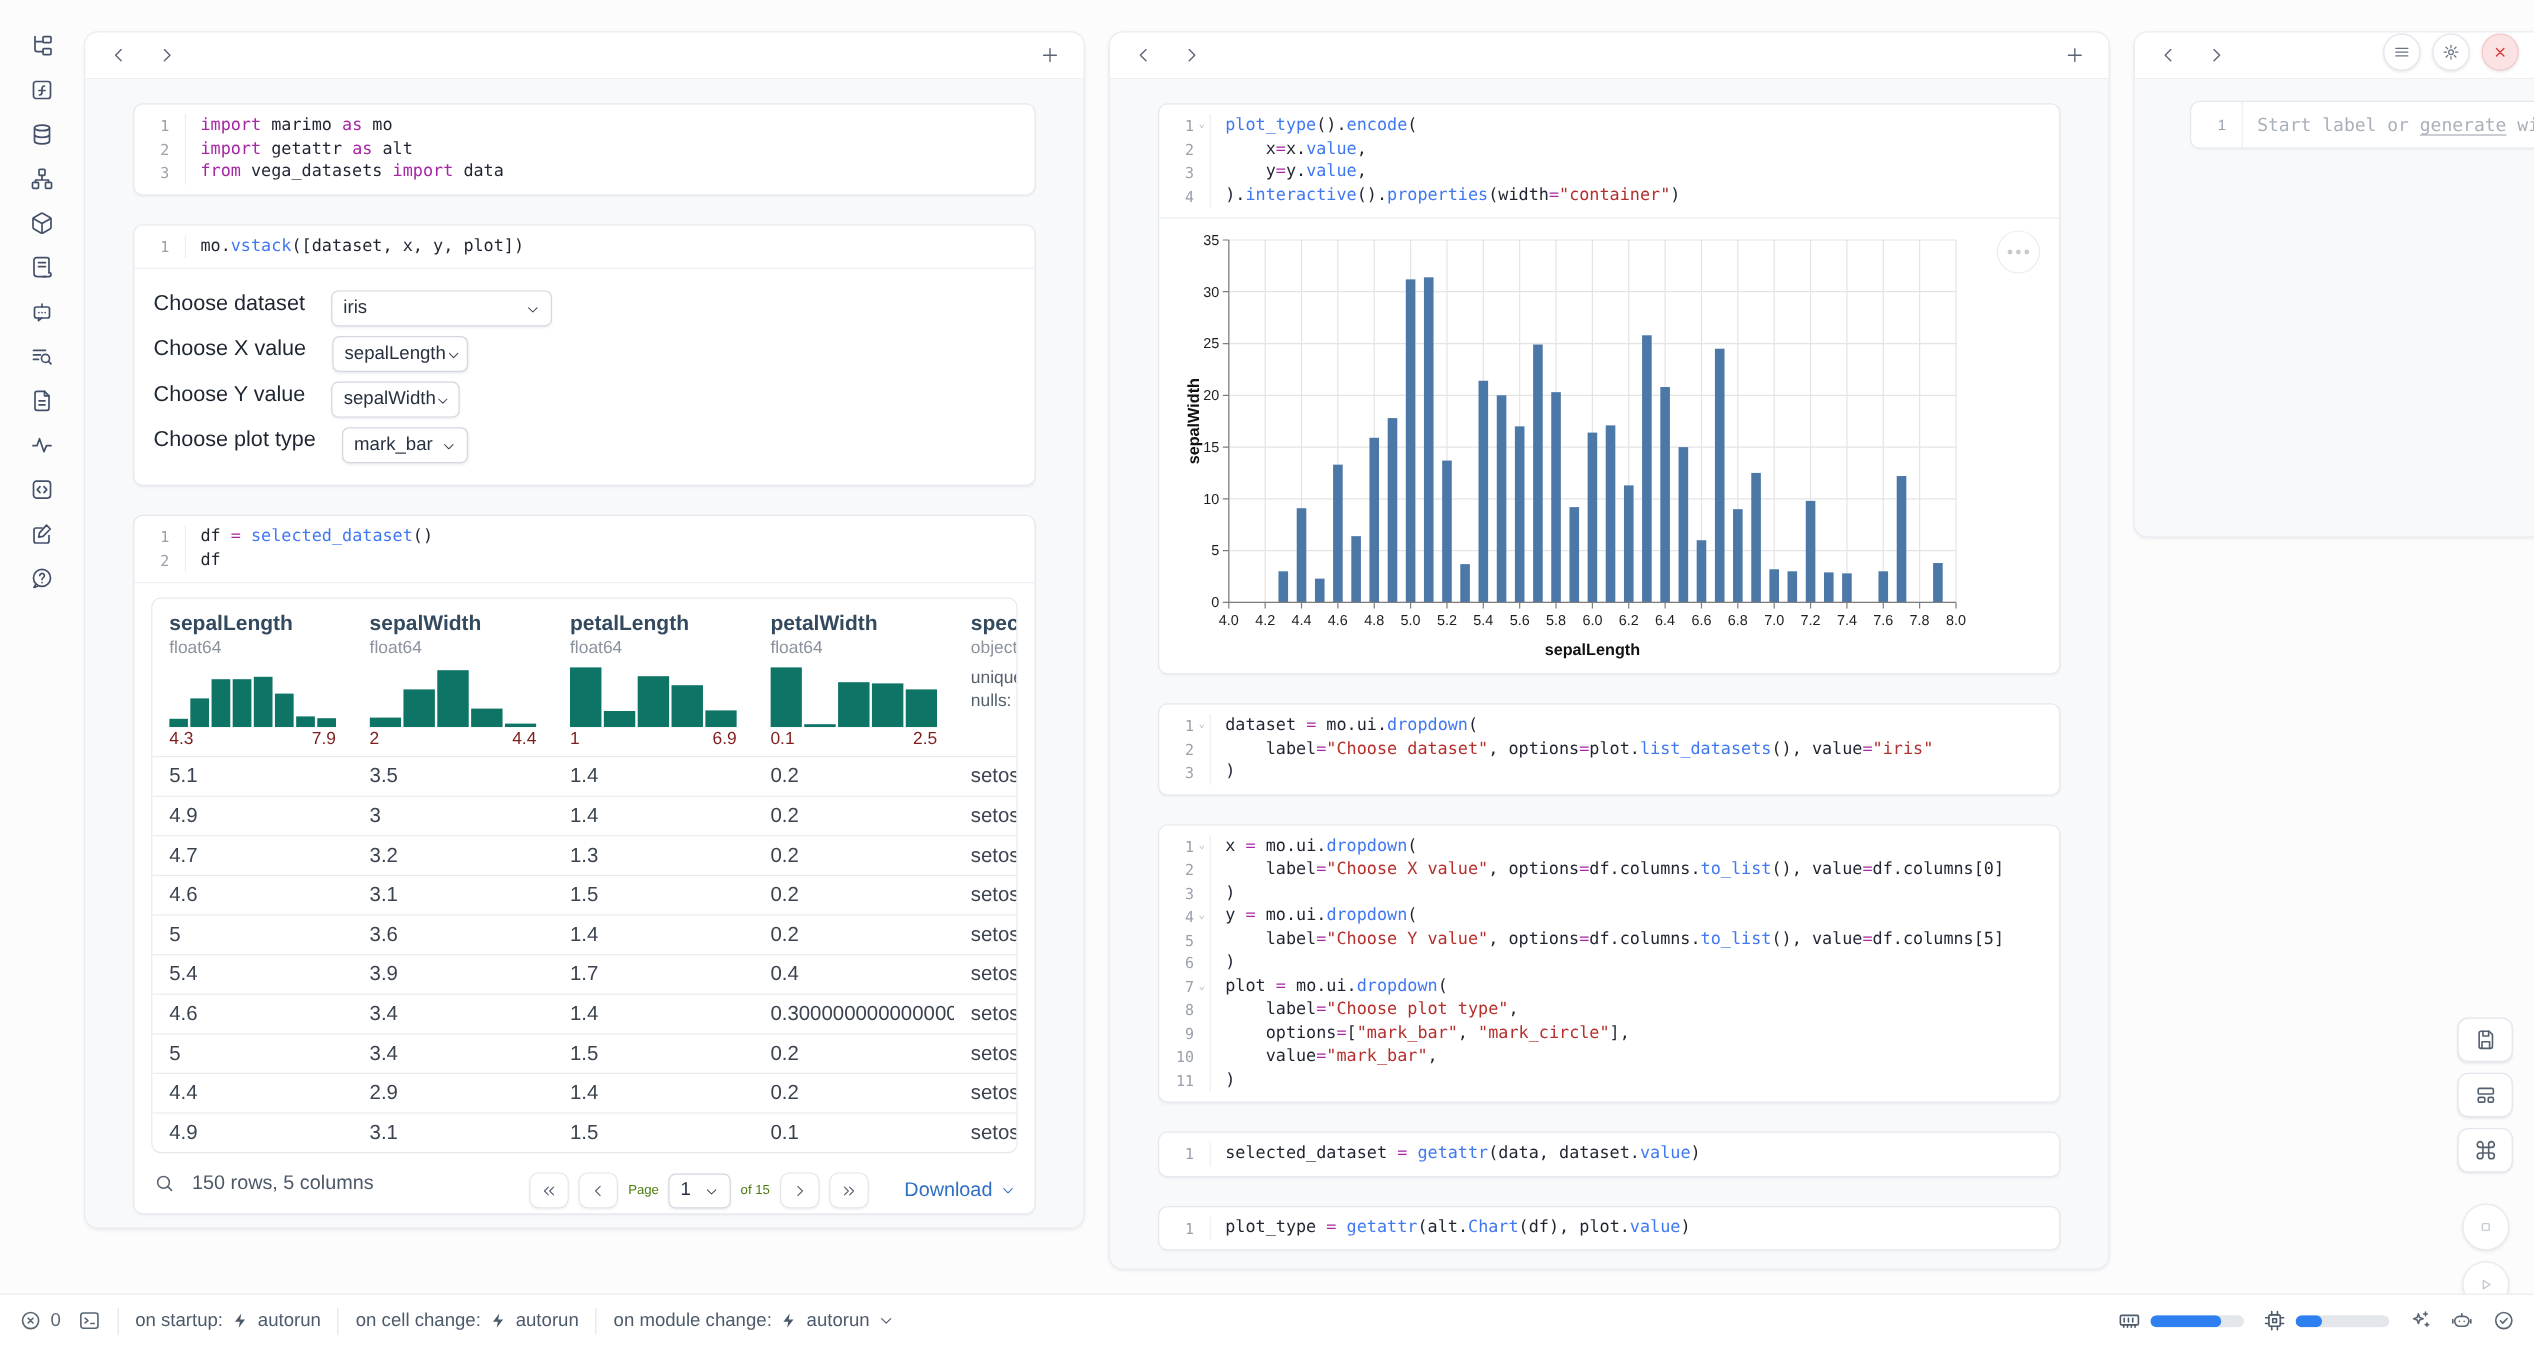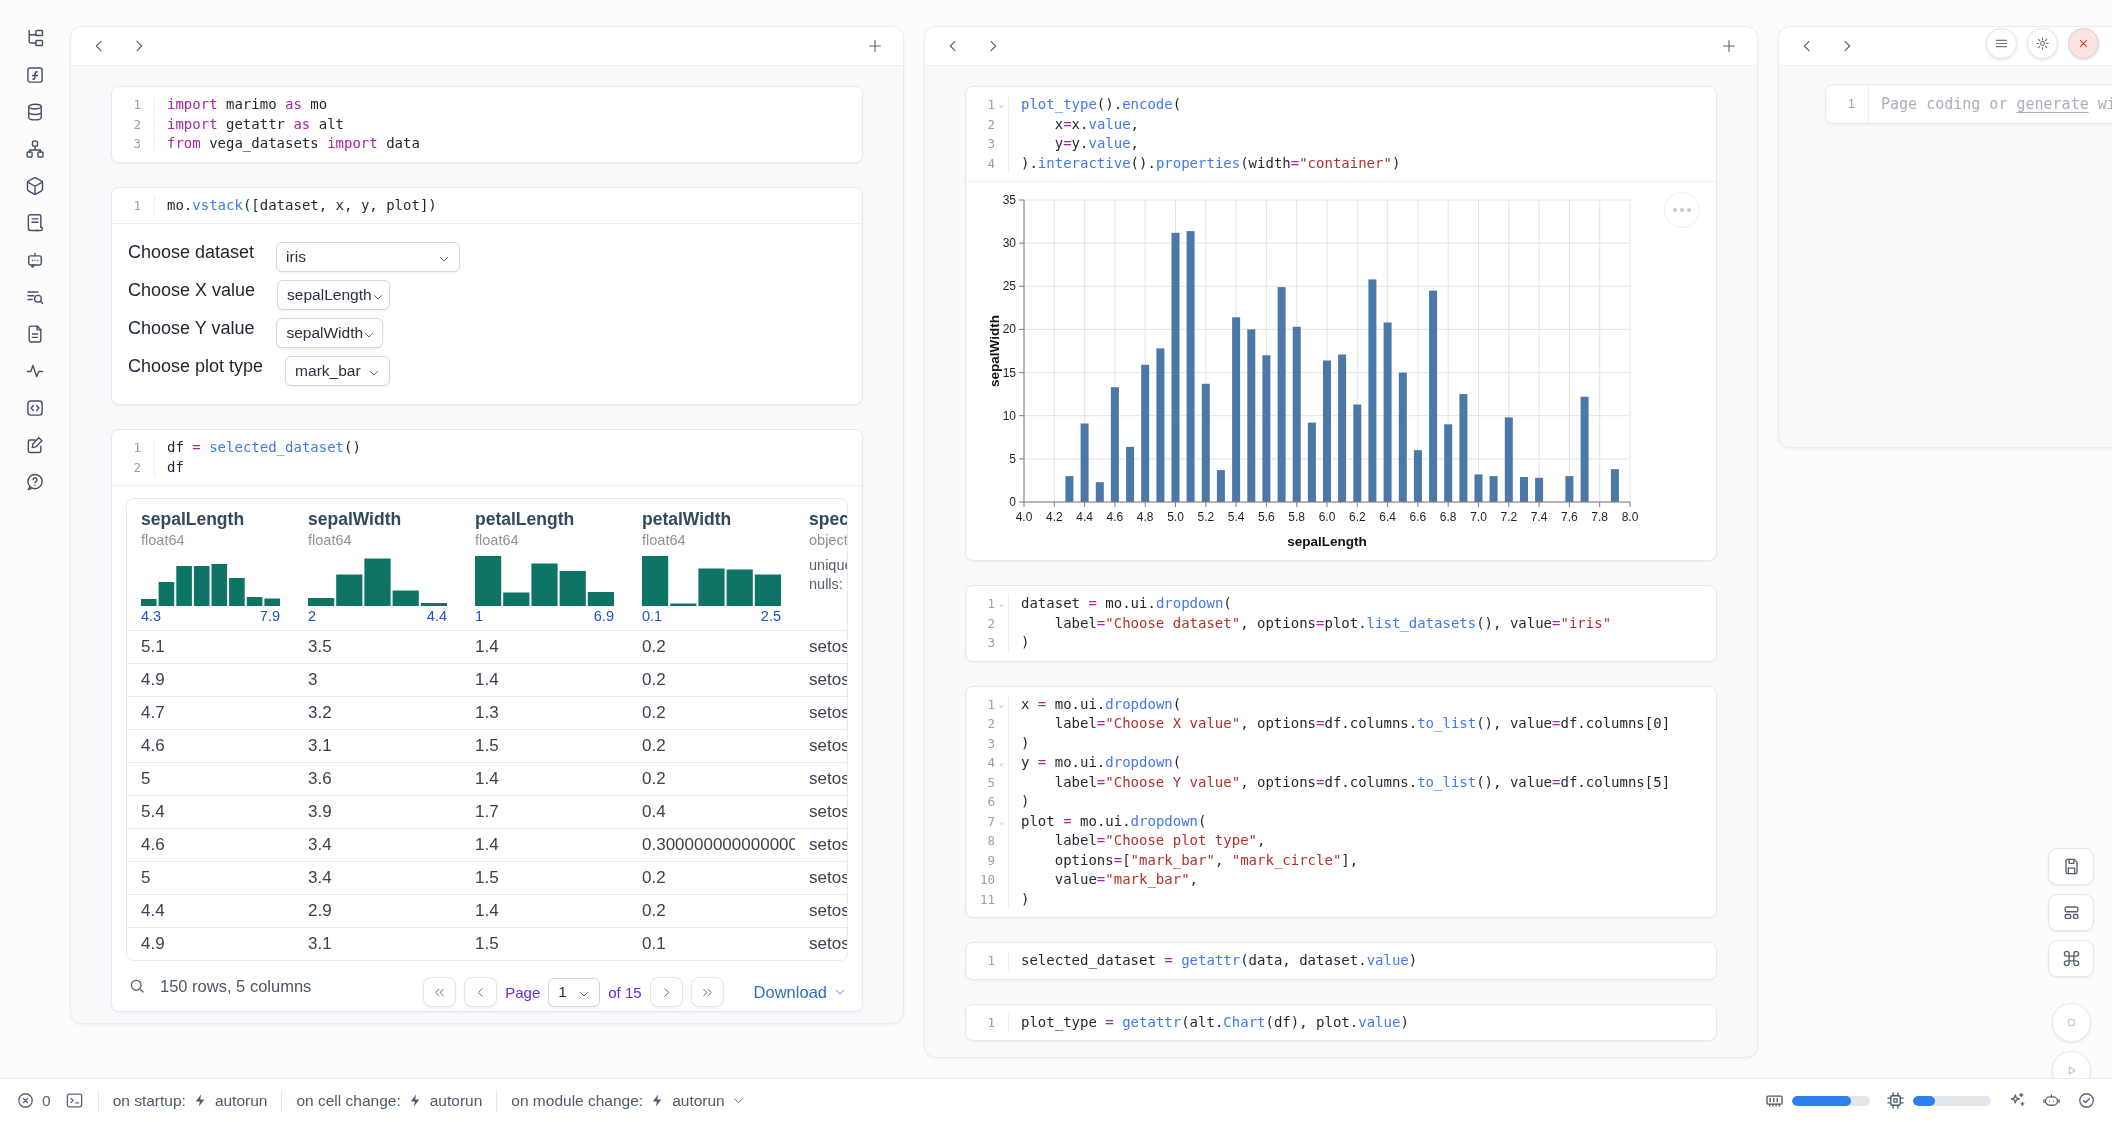--- a/index.html
+++ b/index.html
@@ -44,33 +44,33 @@
   .select .chev{margin-left:auto;width:12px;height:12px;color:#3c4452}
   .select .chev svg{width:12px;height:12px}
   
   .table-card{margin:12px 14px 8px;border:1px solid #e6e9ee;border-radius:8px;
               background:#fff;overflow:hidden}
   .tgrid{display:grid;grid-template-columns:167px 167px 167px 167px minmax(0,1fr)}
   .th{padding:10px 14px 6px;overflow:hidden}
   .th .nm{font-weight:bold;font-size:17.5px;color:#33495e;white-space:nowrap}
   .th .tp{font-size:14.5px;color:#8b939e;margin-top:2px;white-space:nowrap}
   .th svg{display:block;margin-top:8px}
-  .mm{display:flex;justify-content:space-between;font-size:14.5px;color:#1d4ed8;margin-top:2px}
+  .mm{display:flex;justify-content:space-between;font-size:14.5px;color:#7f1d1d;margin-top:2px}
   .meta{margin-top:8px;font-size:14.5px;color:#55606c;line-height:19px;white-space:nowrap}
   .trow{border-top:1px solid #e9ebef;height:32px;align-items:center;font-size:17px;color:#3a434f}
   .trow>div{padding:0 14px;overflow:hidden;white-space:nowrap}
   .t-footer{display:flex;align-items:flex-start;padding:8px 16px 4px;color:#4c5866;font-size:16.5px}
   .t-footer .sicon{width:18px;height:18px;color:#5a6470;margin-right:14px}
   .t-footer .sicon svg{width:18px;height:18px}
   .pg{display:flex;align-items:center;gap:8px;margin-left:auto}
   .pg-btn{width:33px;height:30px;box-sizing:border-box;border:1px solid #e2e5eb;border-radius:8px;
           background:#fff;box-shadow:0 1px 2px rgba(16,24,40,.05);display:flex;align-items:center;
           justify-content:center;color:#55606e;cursor:pointer}
   .pg-btn svg{width:13px;height:13px}
-  .pg-label{font-size:15px;color:#6d28d9}
+  .pg-label{font-size:11px;color:#4d7c0f}
   .page-select{height:29px;min-width:52px}
   .download{color:#2f6fc2;display:flex;gap:7px;align-items:center;margin-left:22px;
             font-size:16.5px;cursor:pointer}
   .download svg{width:12px;height:12px}
   
   .chart-out{position:relative;padding:10px 4px 4px 22px}
   .more-btn{position:absolute;top:10px;right:16px;width:34px;height:34px;border-radius:50%;
             border:1px solid #ececec;background:#fff;display:flex;align-items:center;gap:3px;
             justify-content:center;cursor:pointer}
   .more-btn i{width:4px;height:4px;border-radius:50%;background:#c9c9c9;display:block}
@@ -840,21 +840,21 @@
           <path d="M9 5l7 7-7 7"></path>
         </svg>
       </span>
     </header>
   <div class="col-body" id="col3-body">
       <div class="scratch-cell">
         <span class="ln">
           <span class="num">1</span>
           <span class="foldsp"></span>
         </span>
-        <span class="scratch-ph"><span>Page coding or </span><u>generate</u><span> with AI</span></span>
+        <span class="scratch-ph"><span>Start label or </span><u>generate</u><span> with AI</span></span>
       </div>
     </div>
 </section>
 
 <div class="top-actions" id="top-actions">
     <div class="circle-btn">
       <svg viewBox="0 0 24 24" fill="none" stroke="currentColor" stroke-width="1.7" stroke-linecap="round" stroke-linejoin="round">
         <path d="M4 7h16M4 12h16M4 17h16"></path>
       </svg>
     </div>

